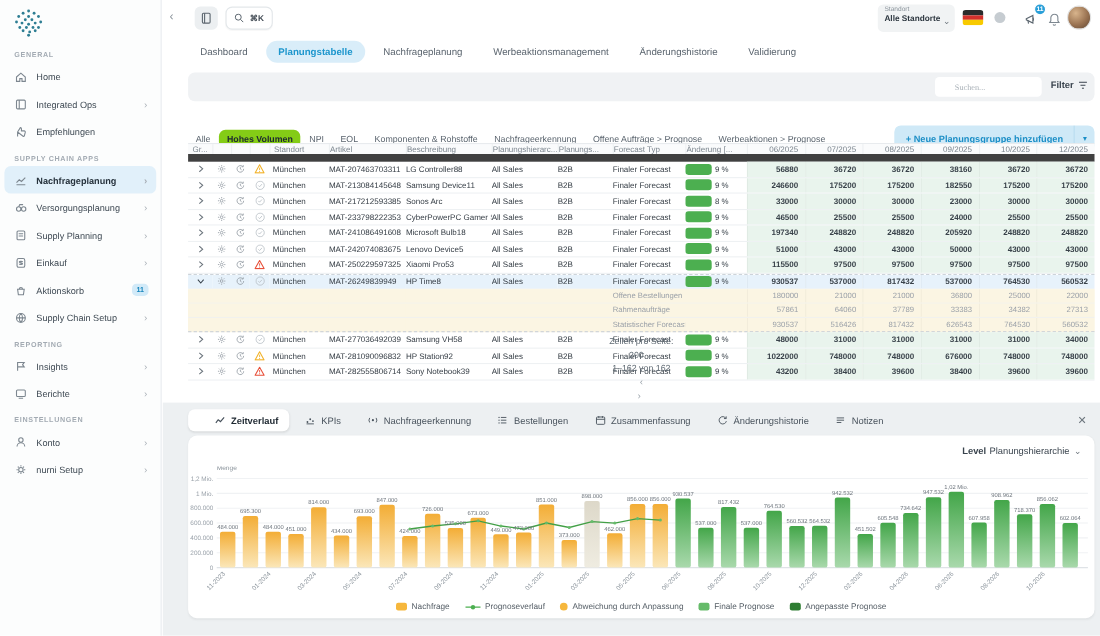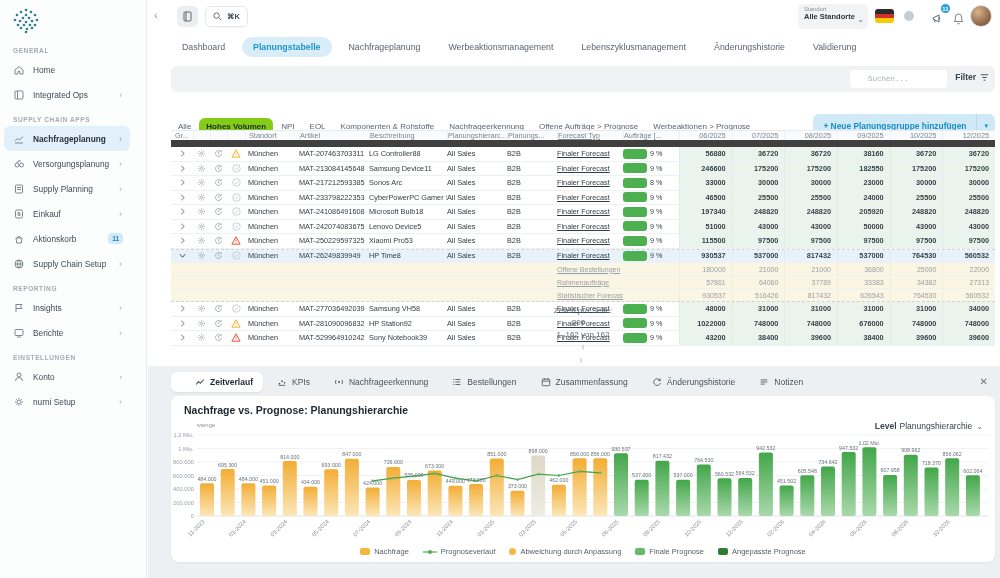--- a/index.html
+++ b/index.html
@@ -1,21 +1,21 @@
 <!DOCTYPE html>
 <html><head>
 <meta charset="utf-8">
 <style>
 *{margin:0;padding:0;box-sizing:border-box;}
 html,body{width:1000px;height:578px;overflow:hidden;background:#fff;font-family:"Liberation Sans",sans-serif;}
 #app{position:relative;width:1000px;height:578px;background:#fff;}
 
 #sidebar{position:absolute;left:0;top:0;width:147px;height:578px;background:#fcfdfd;border-right:1px solid #e9ecef;z-index:5;}
 #logo{position:absolute;left:12px;top:6px;width:28px;height:28px;}
-#sidebar-nav{position:absolute;top:38px;left:0;right:12px;}
+#sidebar-nav{position:absolute;top:38px;left:0;right:0;}
 .sec-label{font-size:6.5px;letter-spacing:.6px;color:#a3abb3;margin:9px 0 3px 13px;font-weight:bold;}
 .side-item{position:relative;display:flex;align-items:center;height:25px;margin:0 4px;padding-left:9px;border-radius:6px;color:#3f4a54;font-size:8.3px;}
 .side-item .s-ico{width:12px;height:12px;margin-right:8px;color:#7d8790;flex:0 0 auto;}
 .side-item .s-ico svg{width:12px;height:12px;display:block;}
 .side-item .chev{position:absolute;right:8px;color:#a7aeb5;font-size:9px;}
 .side-item.active{background:#e1f0fa;font-weight:bold;color:#26323c;}
 .side-badge{position:absolute;right:7px;background:#d2eaf8;color:#1886bd;font-size:6.5px;font-weight:bold;padding:2px 4px;border-radius:4px;}
 
 #topbar{position:absolute;left:147px;top:0;right:0;height:33px;background:#fff;}
 #collapse{position:absolute;left:7px;top:9px;color:#8a939b;font-size:11px;}
@@ -32,21 +32,21 @@
 #megaphone{position:absolute;right:56px;top:11px;color:#5c666f;}
 #megaphone .nbadge{position:absolute;right:-7px;top:-8px;background:#2a9fd8;color:#fff;border-radius:50%;width:11px;height:11px;font-size:6px;font-weight:bold;display:flex;align-items:center;justify-content:center;border:1.5px solid #fff;}
 #bell{position:absolute;right:36px;top:11px;color:#7d8790;}
 #avatar{position:absolute;right:8px;top:5px;width:22px;height:22px;border-radius:50%;background:radial-gradient(circle at 35% 30%,#d8b48c,#9a7352 55%,#5e4532);border:1px solid #e0e0e0;}
 
 #main-tabs{position:absolute;left:171px;top:37px;display:flex;gap:6px;align-items:center;}
 .mtab{font-size:8.8px;color:#5a646e;padding:5px 11px;border-radius:14px;white-space:nowrap;}
 .mtab.active{background:#d9edf9;color:#1d96cd;font-weight:bold;}
 
 #filterbar{position:absolute;left:171px;top:66px;width:824px;height:26px;background:#f0f2f4;border-radius:6px;}
-#suchen{position:absolute;right:48px;top:4px;width:97px;height:18px;background:#fff;border:none;border-radius:4px;font-size:7.5px;padding:0 18px;color:#333;font-family:Liberation Mono, monospace;}
+#suchen{position:absolute;right:48px;top:4px;width:97px;height:18px;background:#fff;border:none;border-radius:4px;font-size:7.5px;padding:0 18px;color:#333;font-family:Liberation Serif, serif;}
 #suchen::placeholder{color:#a8b0b7;}
 #filter-btn{position:absolute;right:6px;top:6px;display:flex;align-items:center;gap:4px;font-size:8.5px;font-weight:bold;color:#39434d;}
 
 #chips-row{position:absolute;left:171px;top:114px;width:824px;height:24px;display:flex;align-items:center;gap:1px;}
 .chip{font-size:8px;color:#5a646e;padding:4px 7px;border-radius:6px;white-space:nowrap;}
 .chip.active{background:#84cc16;color:#1d2730;font-weight:bold;}
 #add-btn{position:absolute;right:0;top:0;height:24px;display:flex;align-items:stretch;background:#cfe9f7;border-radius:6px;overflow:hidden;color:#1b8ec6;}
 #add-btn .main{display:flex;align-items:center;padding:0 10px;font-size:8.4px;font-weight:bold;border-right:1px solid #b8dcef;}
 #add-btn .caret{display:flex;align-items:center;padding:0 7px;font-size:7px;}
 
@@ -57,21 +57,21 @@
 .head .td{color:#7b858e;font-size:7.3px;border-left:1px solid #edf0f2;}
 .head .td:first-child{border-left:none;}
 .c-chev{width:22px;justify-content:center;}
 .c-gear,.c-hist{width:17px;justify-content:center;color:#949ca4;}
 .c-stat{width:18px;justify-content:center;}
 .c-standort{width:54px;padding-left:3px;}
 .c-artikel{width:70px;}
 .c-beschr{width:78px;padding-right:4px;}
 .c-hier{width:60px;}
 .c-kanal{width:50px;}
-.c-ftyp{width:66px;text-decoration:underline;}
+.c-ftyp{width:66px;}
 .c-aend{width:56px;}
 .c-m{flex:1;justify-content:flex-end;padding-right:6px;background:#e9f4ed;border-left:1px solid rgba(0,0,0,.035);font-weight:bold;color:#39424a;}
 .head .c-m{background:#fafbfc;font-weight:normal;color:#7b858e;}
 .tr.expanded .td{background:#e7f2fb;}
 .tr.sub{height:13px;background:#fbf5e3;}
 .tr.sub .td{background:#fbf5e3;color:#9aa0a8;font-size:7px;font-weight:normal;}
 .tr.dash-top{border-top:1px dashed #cdd3d9;}
 .tr.dash-bottom{border-bottom:1px dashed #cdd3d9;}
 .pill{width:24px;height:10px;border-radius:3px;background:#4caf50;margin-right:3px;flex:0 0 auto;}
 .pct{font-size:7.2px;color:#39424a;}
@@ -80,21 +80,21 @@
 #tfooter .pgchev{color:#9aa2aa;font-size:9px;}
 
 #bottom-panel{position:absolute;left:148px;top:366px;width:852px;height:212px;background:#edf0f2;}
 #panel-tabs{position:absolute;left:23px;top:6px;display:flex;gap:4px;align-items:center;}
 .ptab{display:flex;align-items:center;gap:5px;font-size:8.5px;color:#49535d;padding:5px 10px;border-radius:6px;white-space:nowrap;}
 .ptab.active{background:#fff;font-weight:bold;color:#1d2730;box-shadow:0 1px 2px rgba(0,0,0,.08);padding-left:24px;}
 .ptab svg{width:10px;height:10px;}
 #panel-close{position:absolute;right:12px;top:10px;color:#6c757d;font-size:10px;}
 #chart-card{position:absolute;left:23px;top:30px;width:824px;height:166px;background:#fff;border-radius:8px;box-shadow:0 1px 2px rgba(0,0,0,.05);}
 #chart-title{position:absolute;left:13px;top:8px;font-size:10.5px;font-weight:bold;color:#1d2730;}
-#level-box{position:absolute;right:12px;top:25px;font-size:8.5px;color:#39434d;}
+#level-box{position:absolute;right:12px;top:9px;font-size:8.5px;color:#39434d;}
 #level-box b{margin-right:3px;}
 #level-box .vchev{color:#6c757d;margin-left:4px;font-size:8px;}
 #chart-svg{position:absolute;left:0;top:28px;}
 #legend{position:absolute;left:0;right:0;top:151px;display:flex;justify-content:center;gap:14px;align-items:center;font-size:7.5px;color:#555e66;}
 .lg-item{display:flex;align-items:center;gap:4px;}
 .sw{width:10px;height:7px;border-radius:2px;}
 </style>
 </head>
 <body>
 
@@ -136,20 +136,28 @@
         <div class="side-item">
           <span class="s-ico">
             <svg viewBox="0 0 12 12">
               <rect x="2" y="2" width="8" height="8" rx="1" fill="none" stroke="currentColor"></rect>
               <line x1="4.5" y1="2" x2="4.5" y2="10" stroke="currentColor"></line>
             </svg>
           </span>
           <span>Integrated Ops</span>
           <span class="chev">›</span>
         </div>
+        <div class="side-item">
+          <span class="s-ico">
+            <svg viewBox="0 0 12 12">
+              <path d="M3 10 V6 M3 6 L5.5 2 a1 1 0 0 1 1 1 V5 H9 a1 1 0 0 1 1 1.2 L9.2 9.2 A1 1 0 0 1 8.2 10 Z" fill="none" stroke="currentColor"></path>
+            </svg>
+          </span>
+          <span>Empfehlungen</span>
+        </div>
         <div class="sec-label">SUPPLY CHAIN APPS</div>
         <div class="side-item active">
           <span class="s-ico">
             <svg viewBox="0 0 12 12">
               <polyline points="2,8 4.5,5.5 6.5,7 10,3.5" fill="none" stroke="currentColor"></polyline>
               <line x1="2" y1="10" x2="10" y2="10" stroke="currentColor"></line>
             </svg>
           </span>
           <span>Nachfrageplanung</span>
           <span class="chev">›</span>
@@ -289,21 +297,20 @@
           <path d="M4.5 10 a1 1 0 0 0 2 0" fill="none" stroke="#7d8790"></path>
         </svg></div>
     <div id="avatar"></div>
   </header>
 
   <nav id="main-tabs">
       <span class="mtab">Dashboard</span>
       <span class="mtab active">Planungstabelle</span>
       <span class="mtab">Nachfrageplanung</span>
       <span class="mtab">Werbeaktionsmanagement</span>
-      <span class="mtab">Lebenszyklusmanagement</span>
       <span class="mtab">Änderungshistorie</span>
       <span class="mtab">Validierung</span>
     </nav>
 
   <div id="filterbar">
     <input id="suchen" placeholder="Suchen..." style="">
     <span id="filter-btn">
       <span>Filter</span>
       <svg width="9" height="9" viewBox="0 0 10 10">
           <line x1="1" y1="2" x2="9" y2="2" stroke="#39434d"></line>
@@ -333,21 +340,21 @@
         <div class="td c-chev">Gr...</div>
         <div class="td c-gear"></div>
         <div class="td c-hist"></div>
         <div class="td c-stat"></div>
         <div class="td c-standort">Standort</div>
         <div class="td c-artikel">Artikel</div>
         <div class="td c-beschr">Beschreibung</div>
         <div class="td c-hier">Planungshierarc...</div>
         <div class="td c-kanal">Planungs...</div>
         <div class="td c-ftyp">Forecast Typ</div>
-        <div class="td c-aend">Aufträge [...</div>
+        <div class="td c-aend">Änderung [...</div>
         <div class="td c-m">06/2025</div>
         <div class="td c-m">07/2025</div>
         <div class="td c-m">08/2025</div>
         <div class="td c-m">09/2025</div>
         <div class="td c-m">10/2025</div>
         <div class="td c-m">12/2025</div>
       </div>
       <div class="tr">
         <div class="td c-chev">
           <svg width="7" height="7" viewBox="0 0 8 8">
@@ -848,21 +855,21 @@
           </svg>
         </div>
         <div class="td c-stat">
           <svg width="10" height="9" viewBox="0 0 12 11">
             <path d="M6 1 L11 10 H1 Z" fill="none" stroke="#e8503a" stroke-width="1.2" stroke-linejoin="round"></path>
             <line x1="6" y1="4.2" x2="6" y2="6.8" stroke="#e8503a"></line>
             <circle cx="6" cy="8.3" r=".6" fill="#e8503a"></circle>
           </svg>
         </div>
         <div class="td c-standort">München</div>
-        <div class="td c-artikel">MAT-529964910242</div>
+        <div class="td c-artikel">MAT-282555806714</div>
         <div class="td c-beschr">Sony Notebook39</div>
         <div class="td c-hier">All Sales</div>
         <div class="td c-kanal">B2B</div>
         <div class="td c-ftyp">Finaler Forecast</div>
         <div class="td c-aend">
           <span class="pill"></span>
           <span class="pct">9 %</span>
         </div>
         <div class="td c-m">43200</div>
         <div class="td c-m">38400</div>
@@ -914,21 +921,20 @@
               <path d="M9.8 1.8 V4.2 H7.4" fill="none" stroke="currentColor"></path>
             </svg></span>Änderungshistorie</span>
         <span class="ptab"><span style="width:10px;height:10px;color:#49535d"><svg viewBox="0 0 12 12">
               <line x1="2" y1="3.5" x2="10" y2="3.5" stroke="currentColor"></line>
               <line x1="2" y1="6" x2="10" y2="6" stroke="currentColor"></line>
               <line x1="2" y1="8.5" x2="7" y2="8.5" stroke="currentColor"></line>
             </svg></span>Notizen</span>
       </div>
     <span id="panel-close">✕</span>
     <div id="chart-card">
-      <div id="chart-title">Nachfrage vs. Prognose: Planungshierarchie</div>
       <div id="level-box"><b>Level</b><span>Planungshierarchie</span><span class="vchev">⌄</span></div>
       <svg id="chart-svg" width="824" height="122">
           <defs>
             <linearGradient id="gY" x1="0" y1="0" x2="0" y2="1">
               <stop offset="0" stop-color="#f3ad35"></stop>
               <stop offset="1" stop-color="#fbe7b9"></stop>
             </linearGradient>
             <linearGradient id="gG" x1="0" y1="0" x2="0" y2="1">
               <stop offset="0" stop-color="#43a649"></stop>
               <stop offset="1" stop-color="#a9d9ac"></stop>

